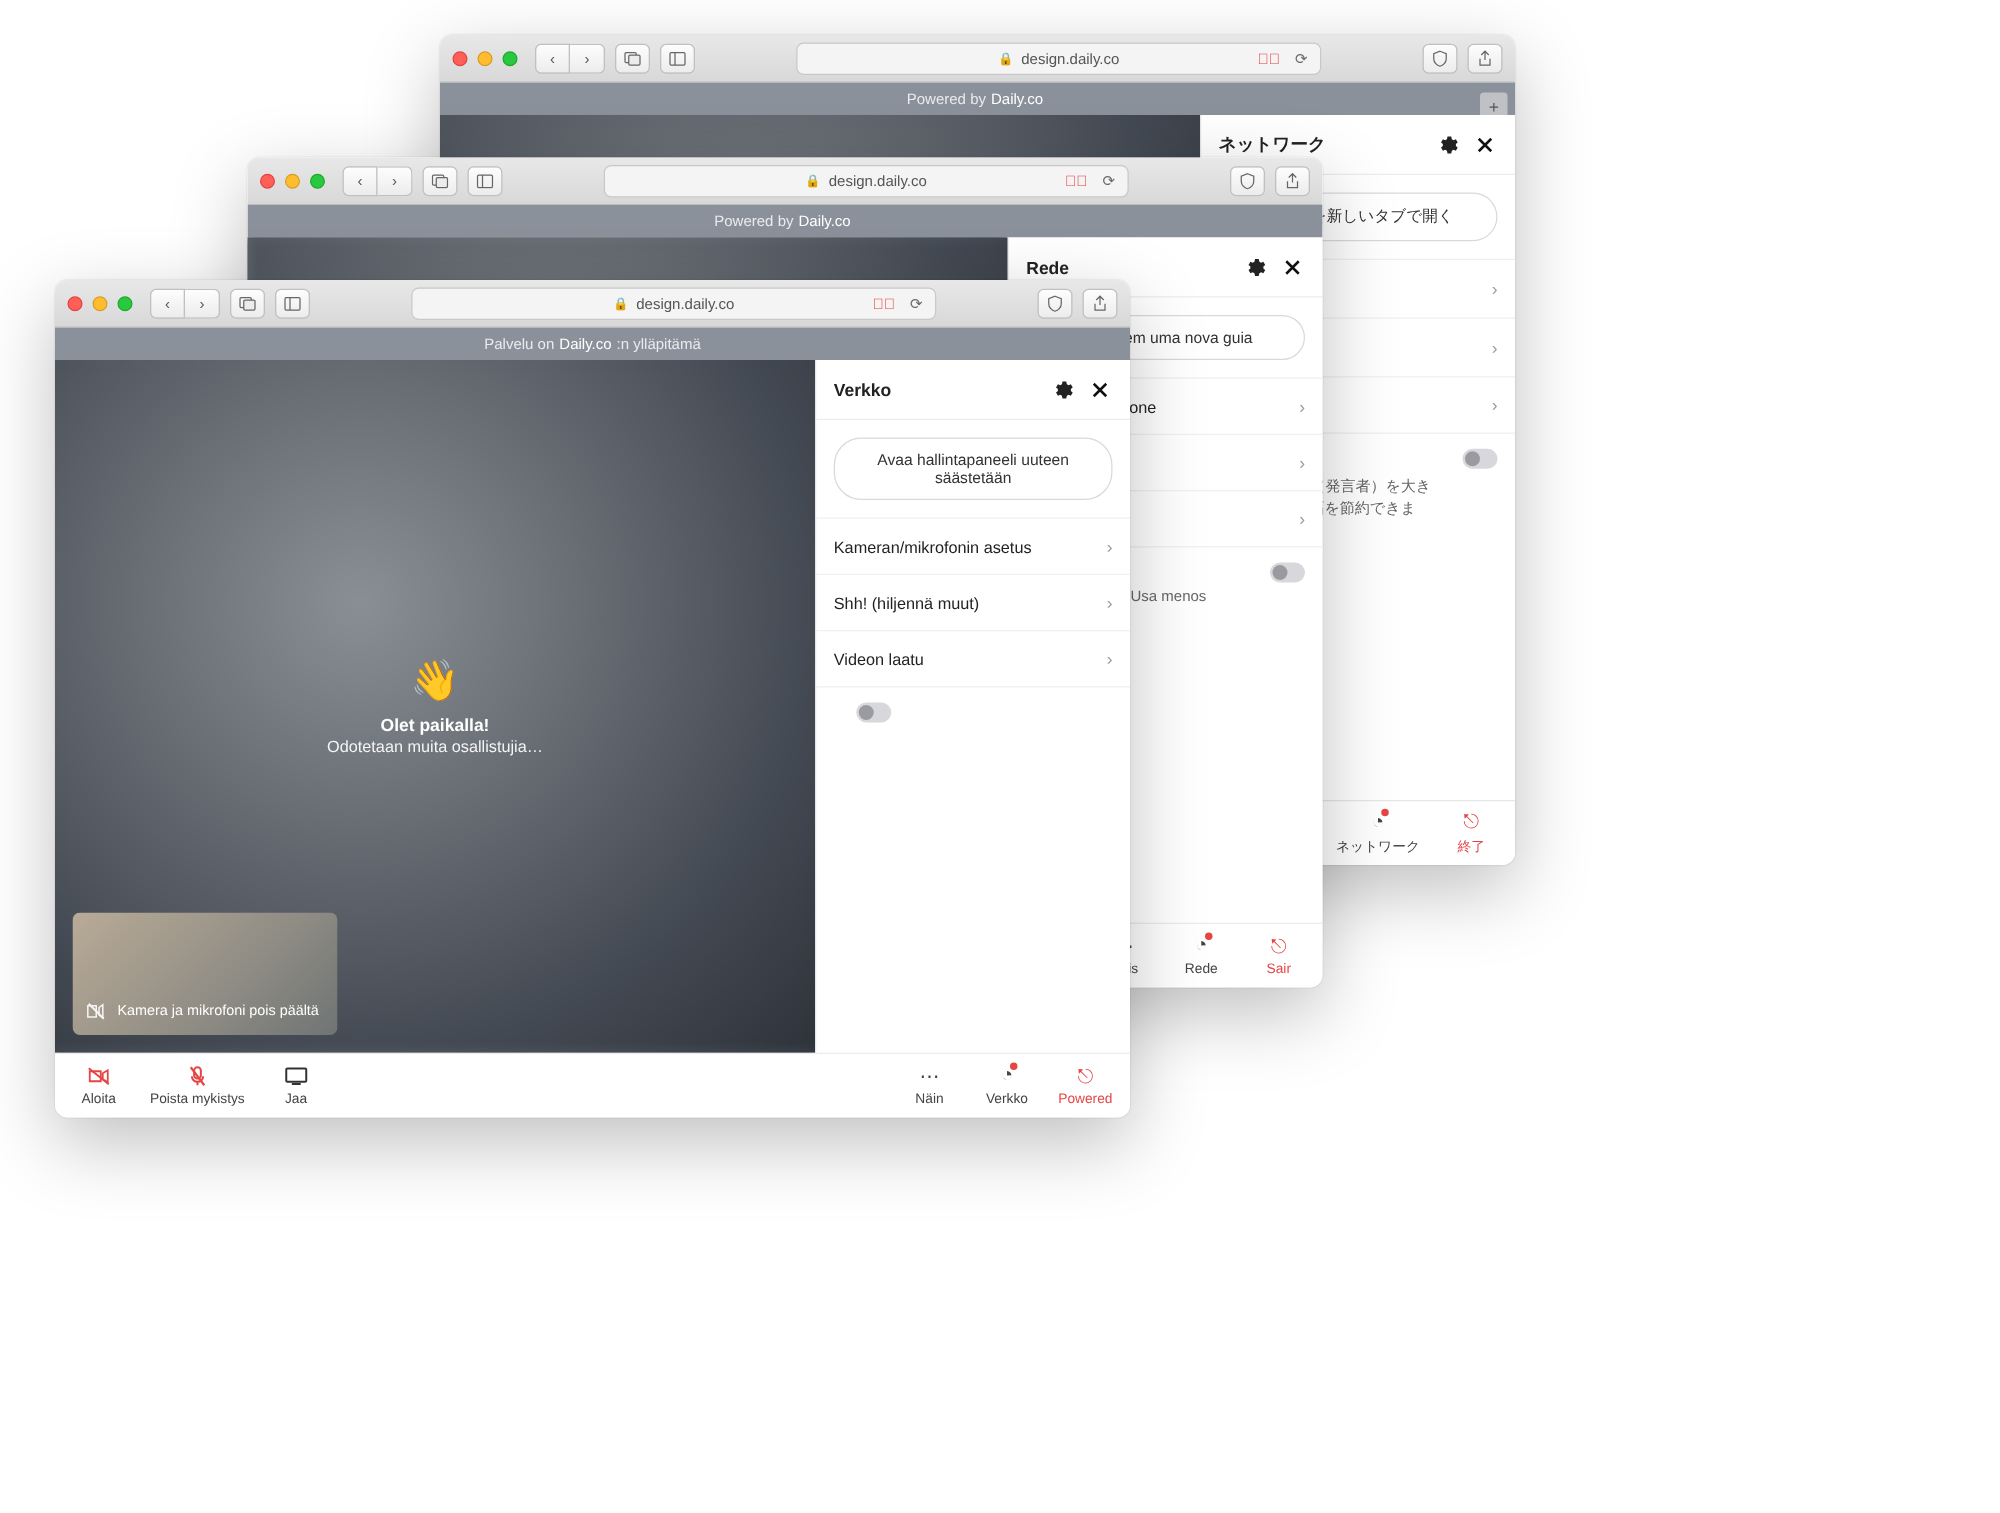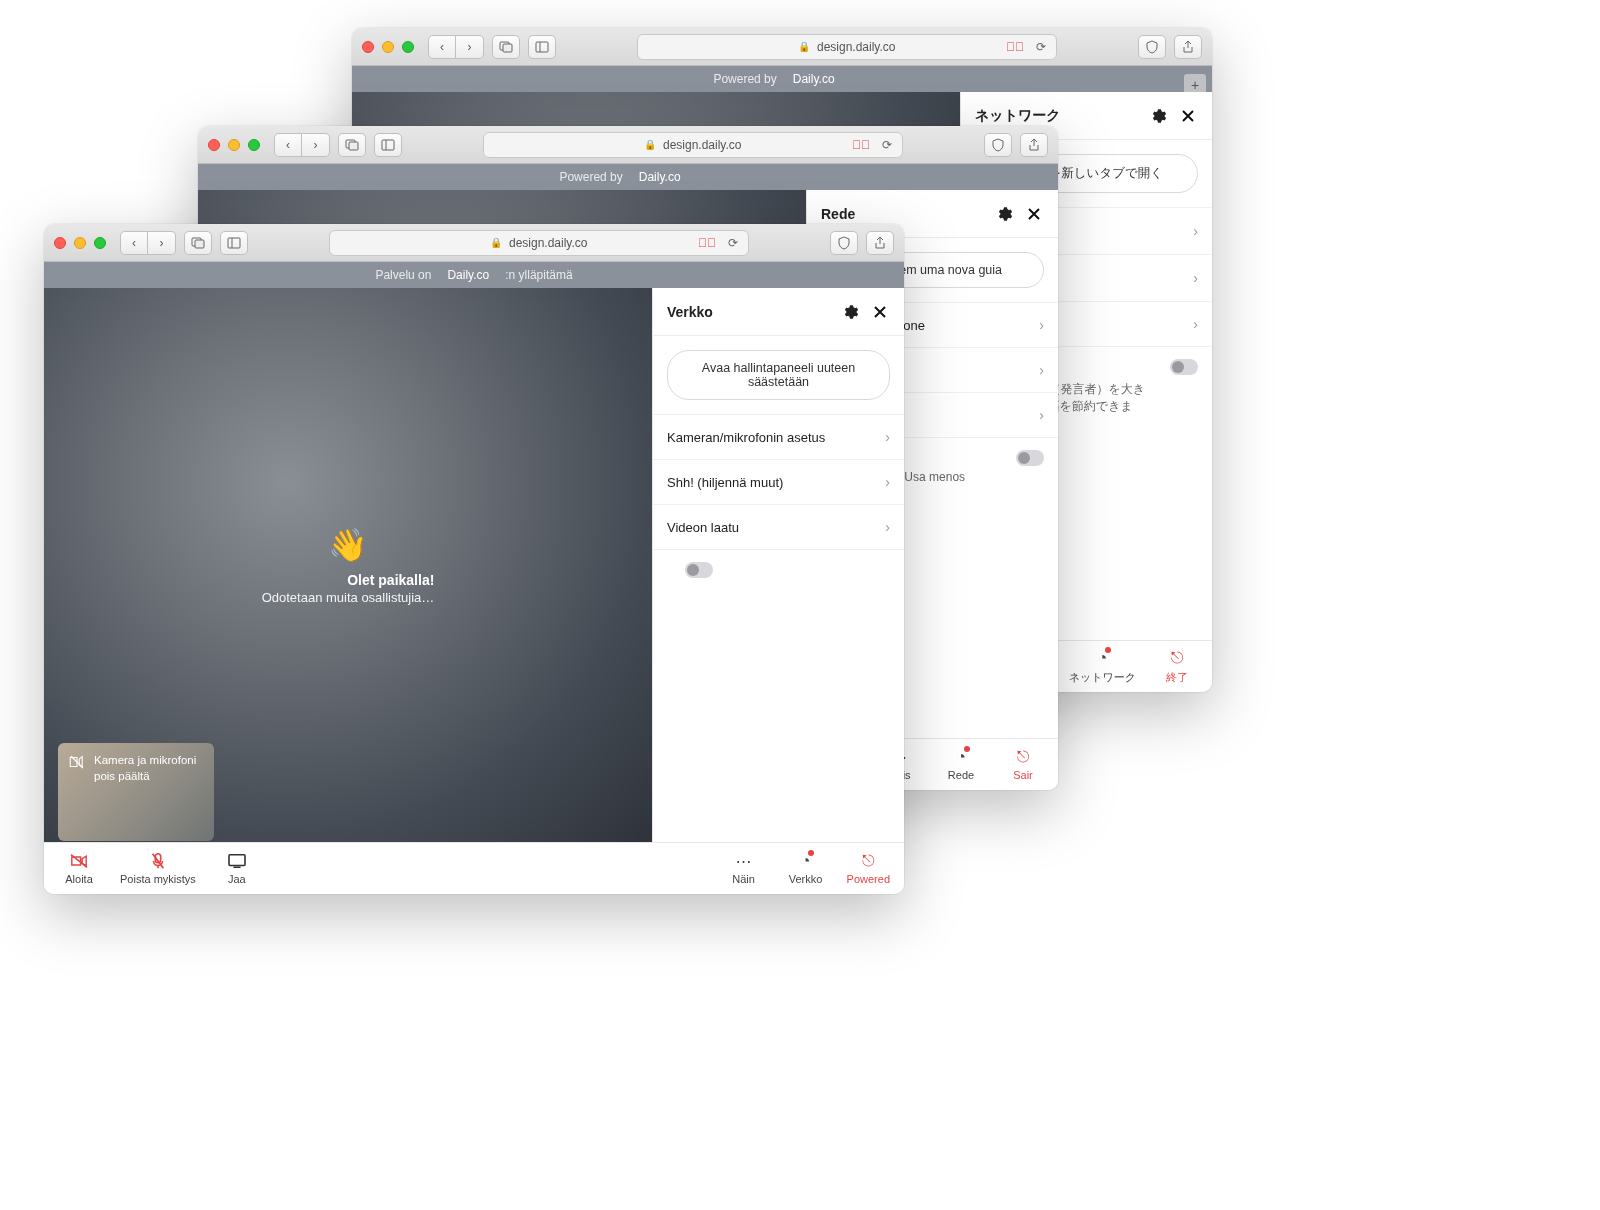--- a/index.html
+++ b/index.html
@@ -63,49 +63,49 @@
   .addr .cam-off { position:absolute; right:32px; color:#e34040; font-size:12px;}
   .addr .reload { position:absolute; right:10px; color:#6a6a6a; font-size:12px;}
   .tb-right { display:flex; gap:8px; }
 
   .powered {
     height: 26px;
     background: #8b919b;
     color: #e9ebee;
     font-size: 12px;
     display:flex; align-items:center; justify-content:center;
-    gap:16px;
+    gap:4px;
   }
   .powered .link { color:#fff; }
 
   .content {
     flex:1; position:relative; display:flex;
   }
   .video-area {
     flex:1; position:relative;
     background: radial-gradient(ellipse at 40% 35%, #8a8f95 0%, #6d7279 30%, #444a53 70%, #2e333b 100%);
     overflow:hidden;
   }
   .video-area::after{
     content:""; position:absolute; inset:0;
     backdrop-filter: blur(4px);
   }
   .waiting {
     position:absolute; left:50%; top:50%; transform:translate(-50%,-50%);
     text-align:center; color:#fff; z-index:2;
   }
   .waiting .wave { font-size:32px; }
-  .waiting .t1 { font-weight:600; font-size:14px; margin-top:8px;text-align:right;}
+  .waiting .t1 { font-weight:600; font-size:14px; margin-top:8px;}
   .waiting .t2 { font-size:13px; opacity:0.92; margin-top:2px;text-align:right;}
   .self-tile {
-    position:absolute; left:14px; bottom:1px; width:156px; height:98px;
+    position:absolute; left:14px; bottom:14px; width:212px; height:98px;
     border-radius:6px; overflow:hidden;
     background: linear-gradient(135deg,#b9ab97,#8f8c84 60%, #6f7474);
     z-index:2;
-    display:flex; padding:10px;
+    display:flex; align-items:flex-end; padding:10px;
     color:#fff; font-size:11.5px; line-height:1.35;
   }
   .self-tile .ico { margin-right:8px; opacity:0.9; font-size:14px; color:#fff;}
 
   .sidepanel {
     width: 252px;
     background:#fff;
     border-left:1px solid #e6e6e6;
     display:flex; flex-direction:column;
     font-size:13px; color:#222;

